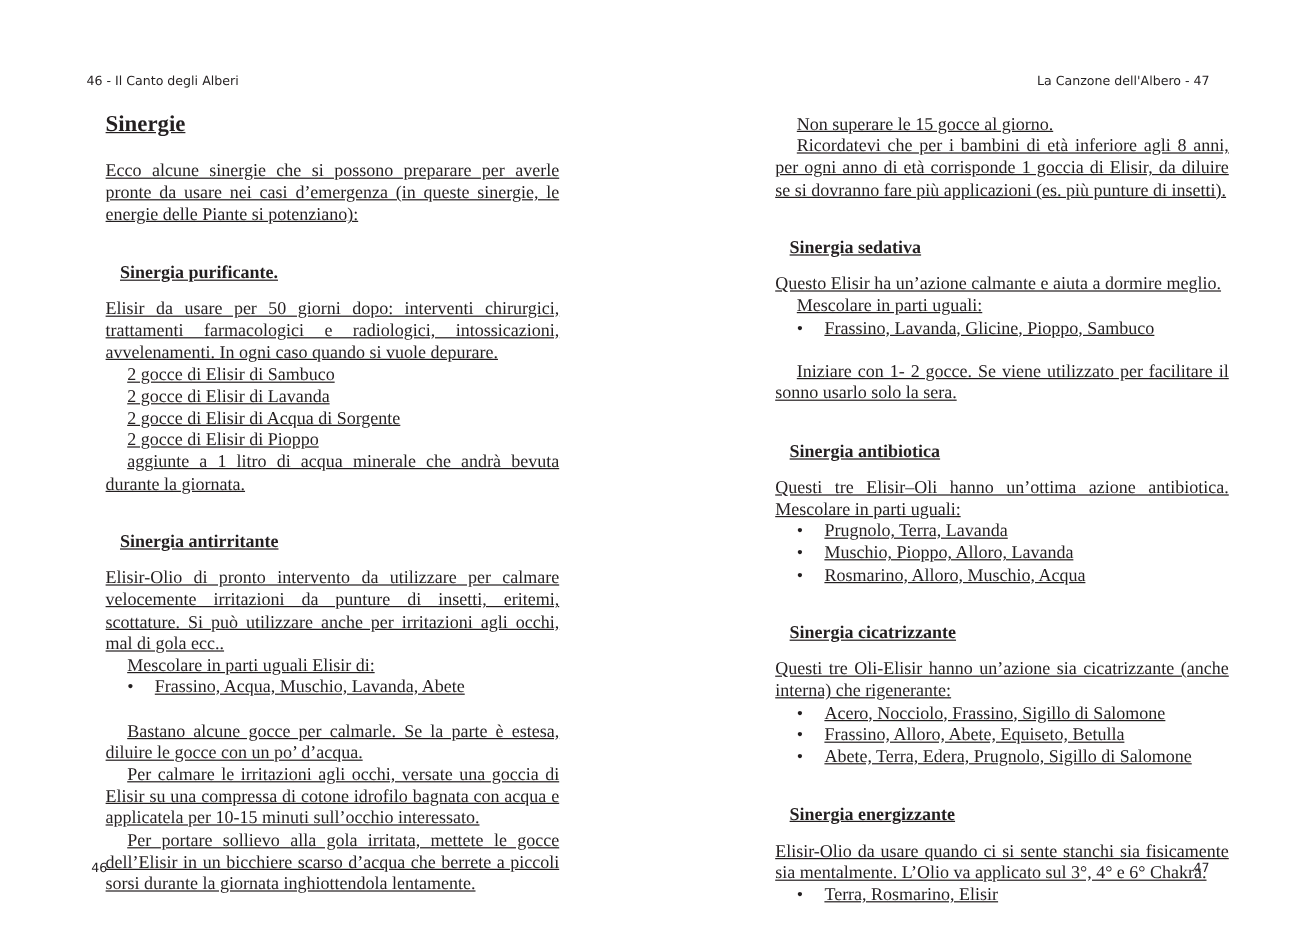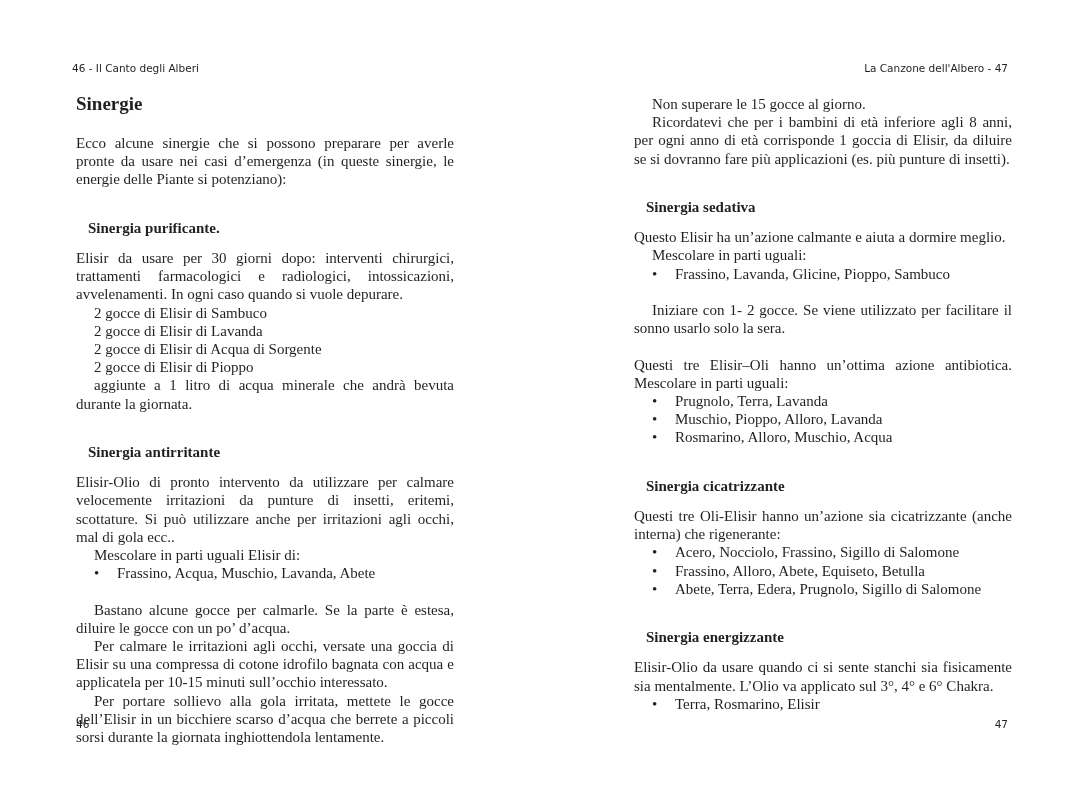--- a/index.html
+++ b/index.html
@@ -6,21 +6,21 @@
   body { width: 1080px; height: 792px; position: relative; overflow: hidden; color: #231f20; }
   .page { position: absolute; top: 0; height: 739px; }
   .page.left { left: 72px; width: 378px; }
   .page.right { left: 630px; width: 378px; }
   .running-head { position: absolute; top: 62px; font-family: "DejaVu Sans", sans-serif; font-size: 10.5px; color: #231f20; white-space: nowrap; }
   .page.left .running-head { left: 0; }
   .page.right .running-head { right: 0; }
   .folio { position: absolute; top: 718px; font-family: "DejaVu Sans", sans-serif; font-size: 10.5px; }
   .page.left .folio { left: 4px; }
   .page.right .folio { right: 0; }
-  .body { position: absolute; left: 4px; width: 378px; font-family: "Liberation Serif", serif; font-size: 15px; line-height: 18.2px; }
+  .body { position: absolute; left: 16px; width: 378px; font-family: "Liberation Serif", serif; font-size: 15px; line-height: 18.2px; text-decoration: underline; }
   .page.left .body { top: 92px; }
   .page.right .body { top: 95px; }
   h1.title { font-family: "Liberation Serif", serif; font-weight: bold; font-size: 19px; margin: 0 0 18px 0; line-height: 24px; }
   p { margin: 0; text-align: justify; }
   p.indent { text-indent: 18px; }
   p.ind-line { padding-left: 18px; text-align: left; }
   .gap { height: 18.2px; }
   .sec-title { font-weight: bold; margin: 12px; }
   ul.bullets { list-style: none; margin: 0; padding: 0; }
   ul.bullets li { position: relative; padding-left: 41px; }
@@ -30,21 +30,21 @@
 <body>
 
 <div class="page left">
   <div class="running-head">46 - Il Canto degli Alberi</div>
   <div class="body">
     <h1 class="title">Sinergie</h1>
     <p>Ecco alcune sinergie che si possono preparare per averle pronte da usare nei casi d’emergenza (in queste sinergie, le energie delle Piante si potenziano):</p>
     <div class="gap"></div>
 
     <p class="sec-title">Sinergia purificante.</p>
-    <p>Elisir da usare per 30 giorni dopo: interventi chirurgici, trattamenti farmacologici e radiologici, intossicazioni, avvelenamenti. In ogni caso quando si vuole depurare.</p>
+    <p>Elisir da usare per 50 giorni dopo: interventi chirurgici, trattamenti farmacologici e radiologici, intossicazioni, avvelenamenti. In ogni caso quando si vuole depurare.</p>
     <p class="ind-line">2 gocce di Elisir di Sambuco</p>
     <p class="ind-line">2 gocce di Elisir di Lavanda</p>
     <p class="ind-line">2 gocce di Elisir di Acqua di Sorgente</p>
     <p class="ind-line">2 gocce di Elisir di Pioppo</p>
     <p class="indent">aggiunte a 1 litro di acqua minerale che andrà bevuta durante la giornata.</p>
     <div class="gap"></div>
 
     <p class="sec-title">Sinergia antirritante</p>
     <p>Elisir-Olio di pronto intervento da utilizzare per calmare velocemente irritazioni da punture di insetti, eritemi, scottature. Si può utilizzare anche per irritazioni agli occhi, mal di gola ecc..</p>
     <p class="ind-line">Mescolare in parti uguali Elisir di:</p>
@@ -69,20 +69,21 @@
     <p class="sec-title">Sinergia sedativa</p>
     <p>Questo Elisir ha un’azione calmante e aiuta a dormire meglio.</p>
     <p class="ind-line">Mescolare in parti uguali:</p>
     <ul class="bullets">
       <li><span class="bullet">•</span><span>Frassino, Lavanda, Glicine, Pioppo, Sambuco</span></li>
     </ul>
     <div class="gap"></div>
     <p class="indent">Iniziare con 1- 2 gocce. Se viene utilizzato per facilitare il sonno usarlo solo la sera.</p>
     <div class="gap"></div>
 
+    <p class="sec-title">Sinergia antibiotica</p>
     <p>Questi tre Elisir–Oli hanno un’ottima azione antibiotica. Mescolare in parti uguali:</p>
     <ul class="bullets">
       <li><span class="bullet">•</span><span>Prugnolo, Terra, Lavanda</span></li>
       <li><span class="bullet">•</span><span>Muschio, Pioppo, Alloro, Lavanda</span></li>
       <li><span class="bullet">•</span><span>Rosmarino, Alloro, Muschio, Acqua</span></li>
     </ul>
     <div class="gap"></div>
 
     <p class="sec-title">Sinergia cicatrizzante</p>
     <p>Questi tre Oli-Elisir hanno un’azione sia cicatrizzante (anche interna) che rigenerante:</p>

